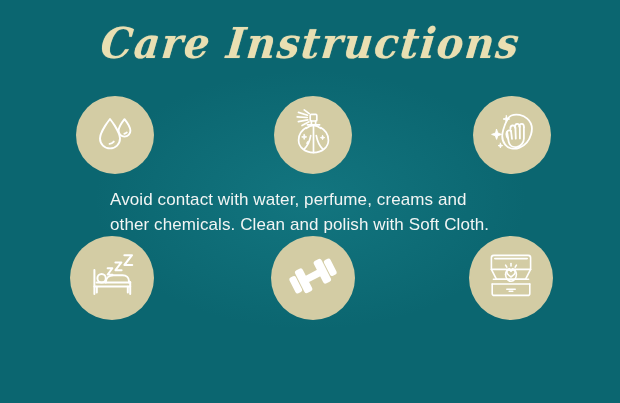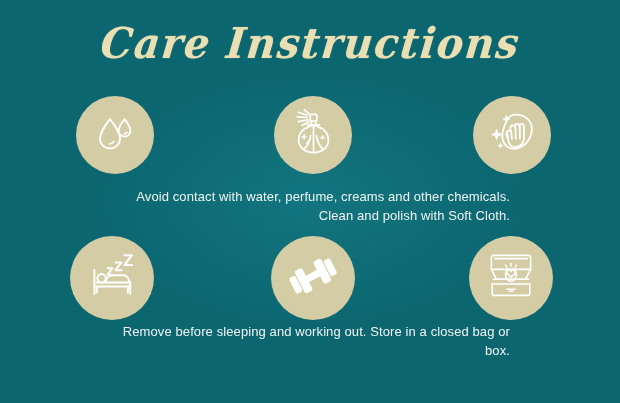--- a/index.html
+++ b/index.html
@@ -84,23 +84,23 @@
   .r2 .s2 { left: 469px; }
 
   .glyph { display: block; }
 
   
   .caption {
     position: absolute;
     left: 50%;
     transform: translateX(-50%);
     width: 400px;
-    text-align: right;
+    text-align: left;
     color: #f2f5f4;
-    font-size: 13px;
+    font-size: 17px;
     line-height: 1.45;
     font-family: "Liberation Sans", sans-serif;
     letter-spacing: 0.1px;
   }
   .cap-1 { top: 188px; }
   .cap-2 { top: 323px; }
 </style>
 </head>
 <body>
 
@@ -257,15 +257,14 @@
               <path d="M20.6 14.2 L21.8 16.2"></path>
               <path d="M31.4 14.2 L30.2 16.2"></path>
             </svg>
           </span>
         </div>
       </div>
 
     </div>
   </div>
 
-  <div class="caption cap-2">Remove before sleeping and working out. Store in a closed bag or box.</div>
 
 </div>
 
 </body></html>

